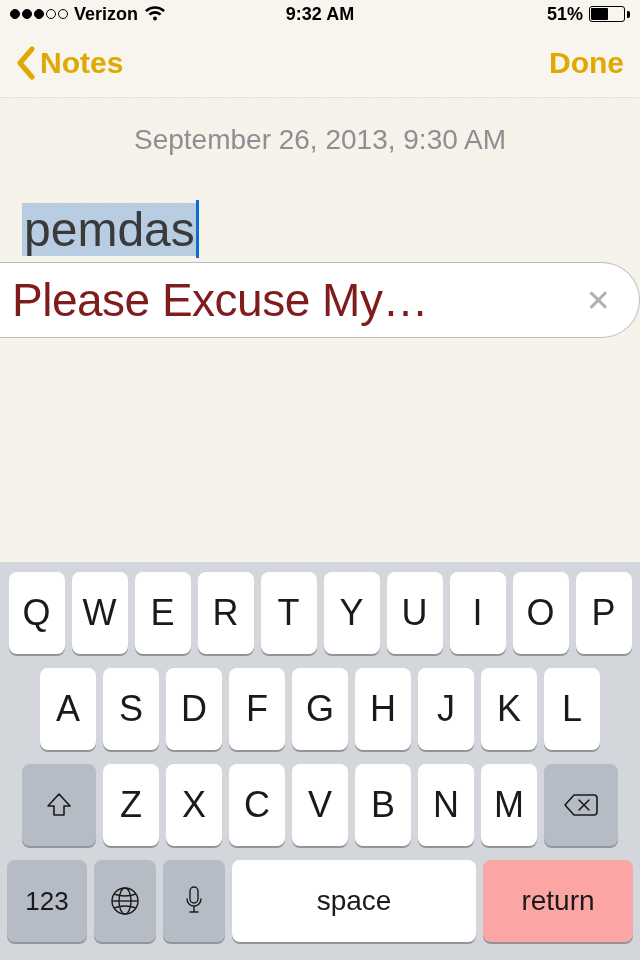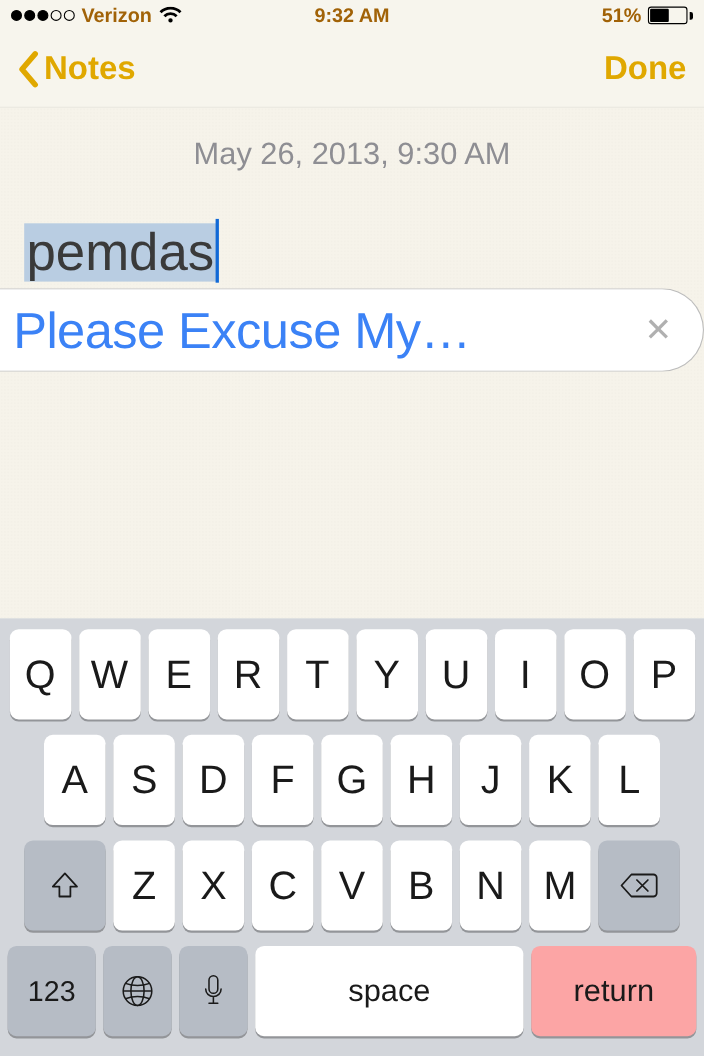--- a/index.html
+++ b/index.html
@@ -1,20 +1,20 @@
 <!DOCTYPE html>
 <html><head>
   <meta charset="utf-8">
   <style>
     * { margin: 0; padding: 0; box-sizing: border-box; font-family: -apple-system, Helvetica, Arial, sans-serif; }
     html, body { width: 640px; height: 960px; overflow: hidden; }
     body { background: #f7f5ed; display: flex; flex-direction: column; }
 
     
-    .status-bar { height: 28px; display: flex; align-items: center; justify-content: space-between; padding: 0 10px; font-size: 18px; font-weight: 600; color: #a16207; }
+    .status-bar { height: 28px; display: flex; align-items: center; justify-content: space-between; padding: 0 10px; font-size: 18px; font-weight: 600; color: #000000; }
     .status-left { display: flex; align-items: center; gap: 6px; }
     .status-center { position: absolute; left: 50%; transform: translateX(-50%); }
     .status-right { display: flex; align-items: center; gap: 6px; }
     .signal { display: flex; gap: 2px; align-items: center; }
     .dot { width: 10px; height: 10px; border-radius: 50%; border: 1px solid #000; }
     .dot.filled { background: #000; }
     .wifi-icon svg { display: block; }
     .battery { display: flex; align-items: center; gap: 2px; }
     .battery-body { width: 36px; height: 16px; border: 1.5px solid #000; border-radius: 3px; position: relative; }
     .battery-fill { position: absolute; left: 1px; top: 1px; bottom: 1px; background: #000; border-radius: 1px; }
@@ -29,21 +29,21 @@
     
     .content { flex: 1; position: relative; background: #f6f3ea; background-image: radial-gradient(rgba(0,0,0,0.012) 1px, transparent 1px); background-size: 3px 3px; }
     .timestamp { text-align: center; color: #8e8e93; font-size: 28px; padding: 26px 0 10px; }
     .note-text-wrap { padding: 36px 0 0 22px; }
     .note-text { font-size: 48px; font-weight: 400; color: #3a3a3a; display: inline-block; position: relative; }
     .highlight { background: #b9cde2; padding: 0 2px; }
     .cursor { display: inline-block; width: 3px; height: 58px; background: #1169d6; vertical-align: middle; margin-left: -1px; transform: translateY(-4px); }
 
     
     .suggestion { position: absolute; left: 0; right: 0; top: 164px; height: 76px; background: #fff; border: 1px solid #bcbcbc; border-left: none; border-radius: 0 38px 38px 0; display: flex; align-items: center; padding: 0 20px 0 12px; }
-    .suggestion-text { flex: 1; color: #3b82f6; font-size: 46px; font-weight: 400; white-space: nowrap; overflow: hidden; text-overflow: ellipsis; letter-spacing: -0.5px; }
+    .suggestion-text { flex: 1; color: #7f1d1d; font-size: 46px; font-weight: 400; white-space: nowrap; overflow: hidden; text-overflow: ellipsis; letter-spacing: -0.5px; }
     .suggestion-close { color: #b0b0b0; font-size: 30px; padding: 8px; }
 
     
     .keyboard { background: #d3d6db; padding: 10px 5px 6px; }
     .kb-row { display: flex; justify-content: center; gap: 7px; margin-bottom: 14px; }
     .key { background: #fff; border-radius: 8px; box-shadow: 0 2px 0 rgba(0,0,0,0.3); height: 82px; display: flex; align-items: center; justify-content: center; font-size: 36px; color: #1a1a1a; font-weight: 300; }
     .key-letter { width: 56px; }
     .key-special { background: #b6bcc5; width: 74px; font-size: 24px; }
     .key-space { flex: 1; font-size: 28px; font-weight: 300; }
     .key-return { background: #fca5a5; width: 150px; font-size: 28px; font-weight: 300; }
@@ -89,21 +89,21 @@
       <svg width="20" height="34" viewBox="0 0 20 34">
           <path d="M16 3 L4 17 L16 31" stroke="#e0a800" stroke-width="5" fill="none" stroke-linecap="round" stroke-linejoin="round"></path>
         </svg>
     </span>
     <span>Notes</span>
   </div>
   <div class="nav-right">Done</div>
 </div>
 
 <div class="content">
-  <div class="timestamp">May 26, 2013, 9:30 AM</div>
+  <div class="timestamp">September 26, 2013, 9:30 AM</div>
   <div class="note-text-wrap">
     <span class="note-text">
       <span class="highlight">pemdas</span><span class="cursor"></span>
     </span>
   </div>
   <div class="suggestion">
     <div class="suggestion-text">Please Excuse My…</div>
     <div class="suggestion-close">✕</div>
   </div>
 </div>

